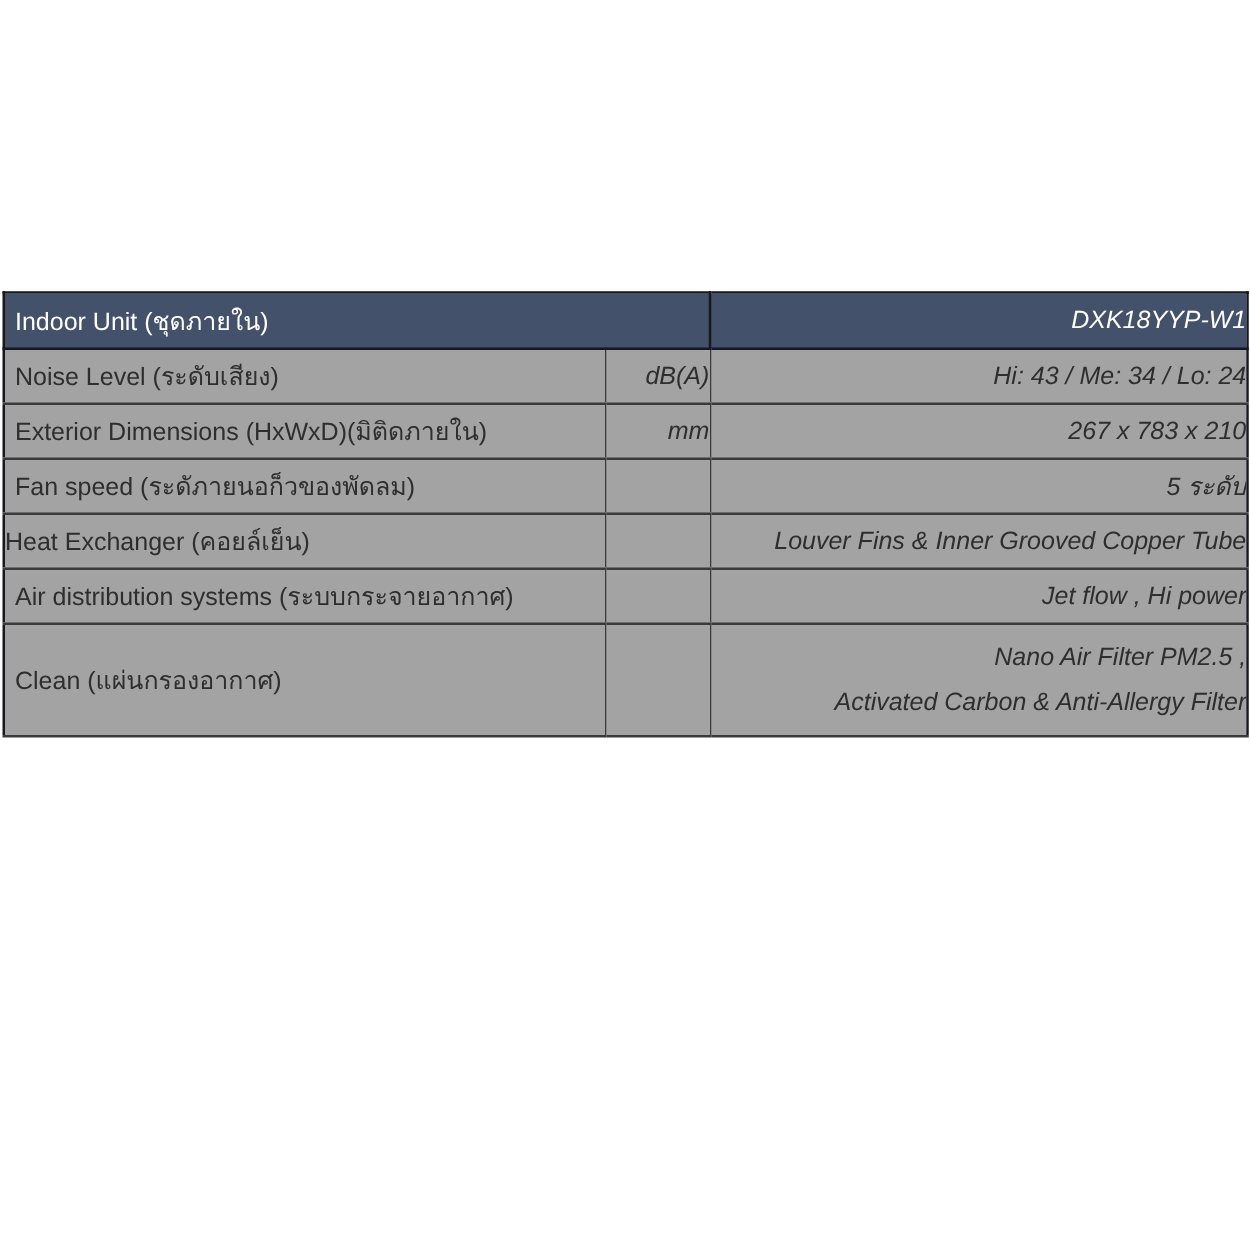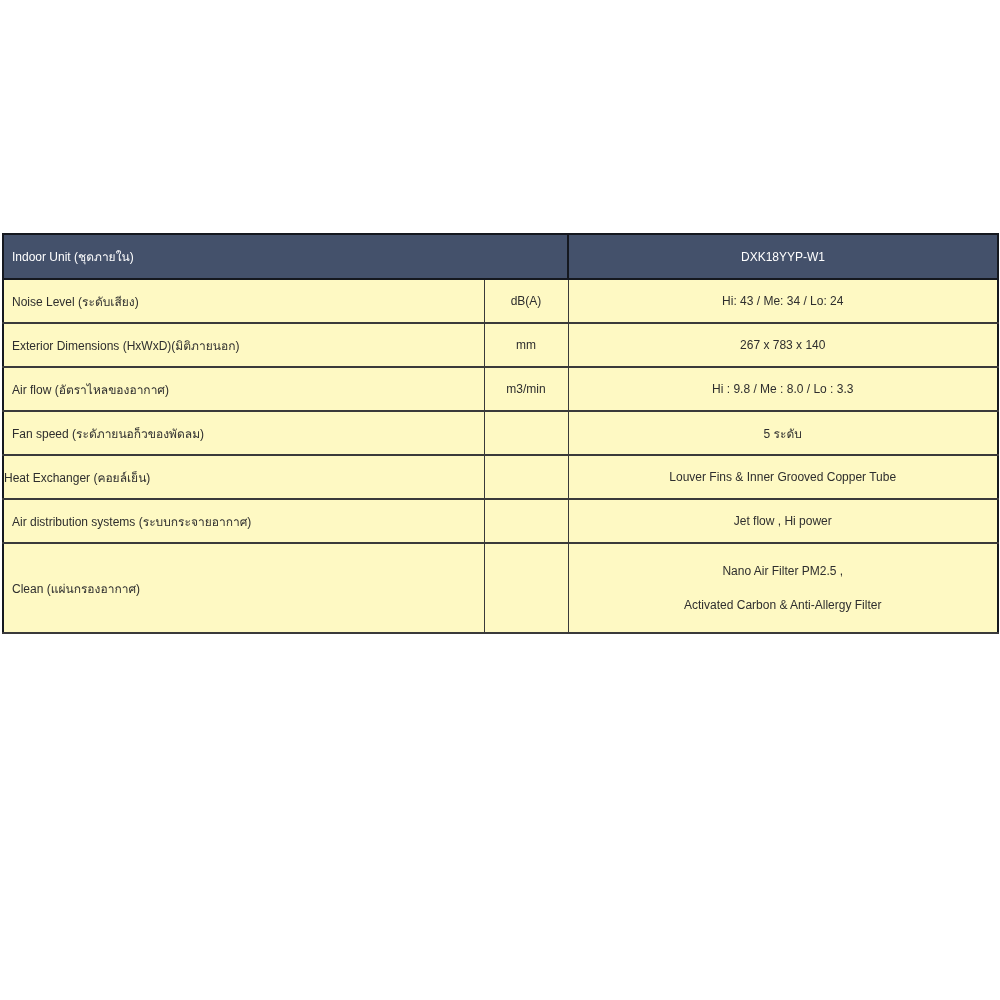--- a/index.html
+++ b/index.html
@@ -18,35 +18,35 @@
     overflow: hidden;
   }
   table.spec-table {
     position: absolute;
     left: 2px;
     top: 233px;
     width: 995px;
     border-collapse: collapse;
     table-layout: fixed;
     color: #2e2e2e;
-    font-size: 12px;
+    font-size: 20px;
     border: 2px solid #15181f;
   }
   col.c1 { width: 481px; }
   col.c2 { width: 84px; }
   col.c3 { width: 430px; }
   td {
     box-sizing: border-box;
     padding: 0;
     height: 44px;
     border-left: 1px solid #3a3a3a;
     border-right: 1px solid #3a3a3a;
     border-top: 2px solid #3a3a3a;
     border-bottom: 2px solid #3a3a3a;
-    background: #fef9c3;
+    background: #a3a3a3;
     vertical-align: middle;
     overflow: hidden;
     white-space: nowrap;
   }
   tr.header-row td {
     background: #44516b;
     color: #ffffff;
     height: 45px;
     border-color: #15181f;
     border-left-width: 2px;
@@ -55,21 +55,22 @@
   td.cell-label {
     text-align: left;
     padding-left: 8px;
   }
   td.cell-label.centered {
     text-align: left;
     padding-left: 0;
   }
   td.cell-unit,
   td.cell-value {
-    text-align: center;
+    text-align: right;
+    font-style: italic;
   }
   tr.tall td { height: 88px; }
   .value-stack {
     display: flex;
     flex-direction: column;
     justify-content: space-evenly;
     height: 88px;
   }
   .value-stack div { line-height: 1; }
 </style>
@@ -89,31 +90,26 @@
         <td class="cell-value">DXK18YYP-W1</td>
       </tr>
 
       <tr>
         <td class="cell-label">Noise Level (ระดับเสียง)</td>
         <td class="cell-unit">dB(A)</td>
         <td class="cell-value">Hi: 43 / Me: 34 / Lo: 24</td>
       </tr>
 
       <tr>
-        <td class="cell-label">Exterior Dimensions (HxWxD)(มิติภายนอก)</td>
+        <td class="cell-label">Exterior Dimensions (HxWxD)(มิติดภายใน)</td>
         <td class="cell-unit">mm</td>
-        <td class="cell-value">267 x 783 x 140</td>
+        <td class="cell-value">267 x 783 x 210</td>
       </tr>
 
 
-      <tr>
-        <td class="cell-label">Air flow (อัตราไหลของอากาศ)</td>
-        <td class="cell-unit">m3/min</td>
-        <td class="cell-value">Hi : 9.8 / Me : 8.0 / Lo : 3.3</td>
-      </tr>
 
       <tr>
         <td class="cell-label">Fan speed (ระดัภายนอก็วของพัดลม)</td>
         <td class="cell-unit"></td>
         <td class="cell-value">5 ระดับ</td>
       </tr>
 
       <tr>
         <td class="cell-label centered">Heat Exchanger (คอยล์เย็น)</td>
         <td class="cell-unit"></td>

